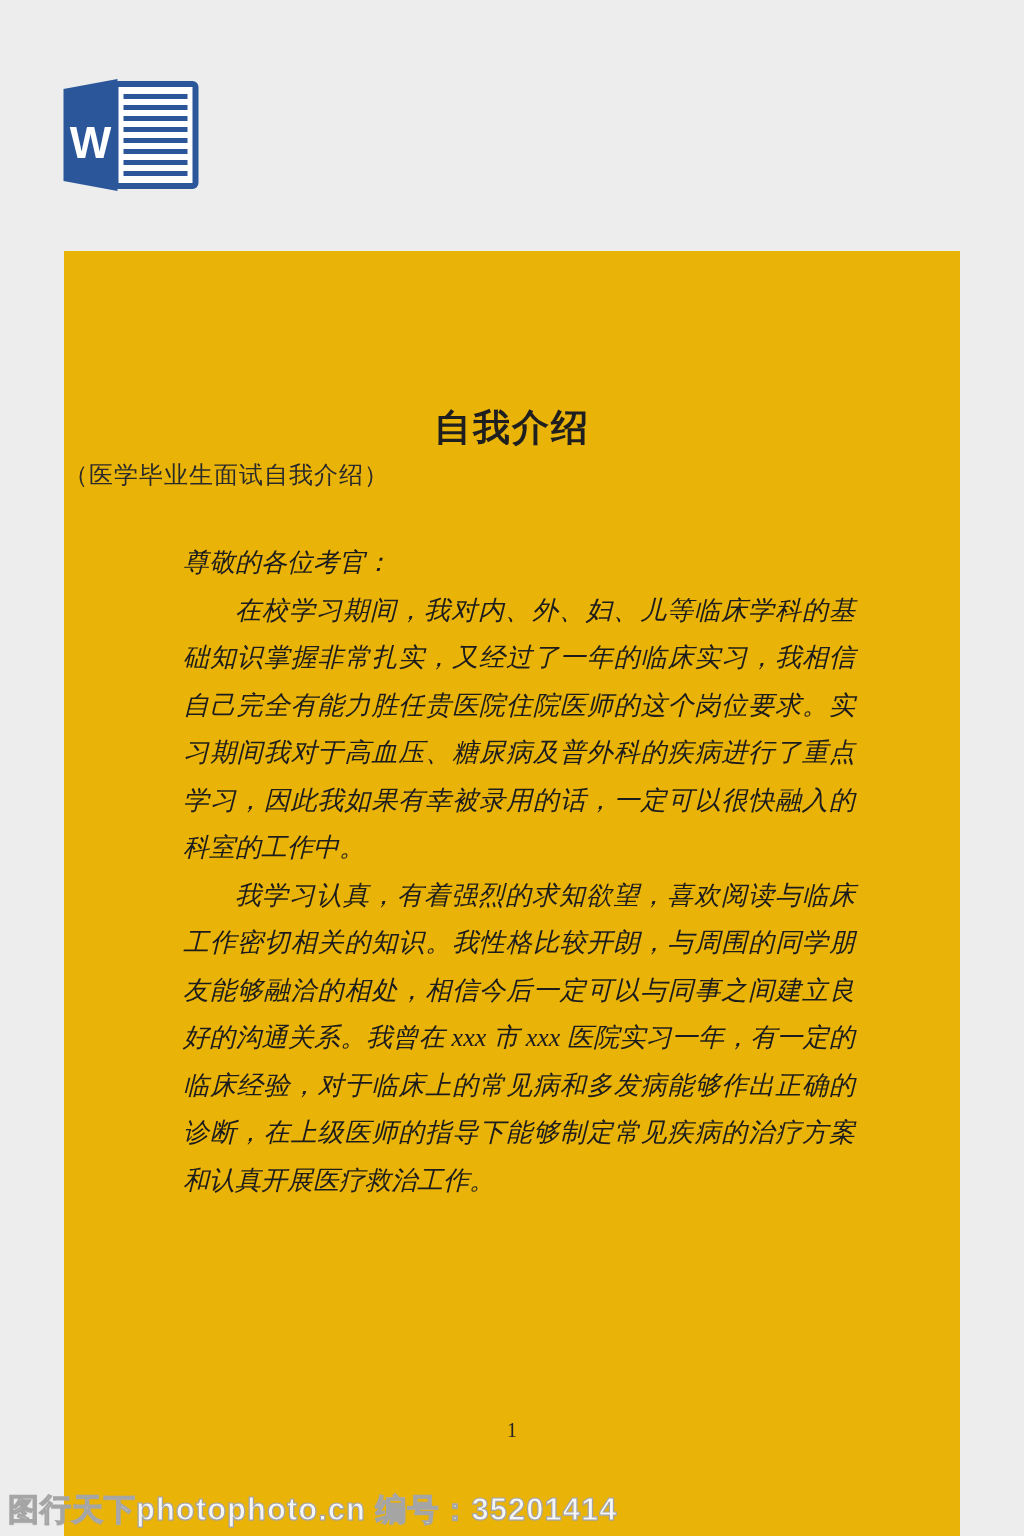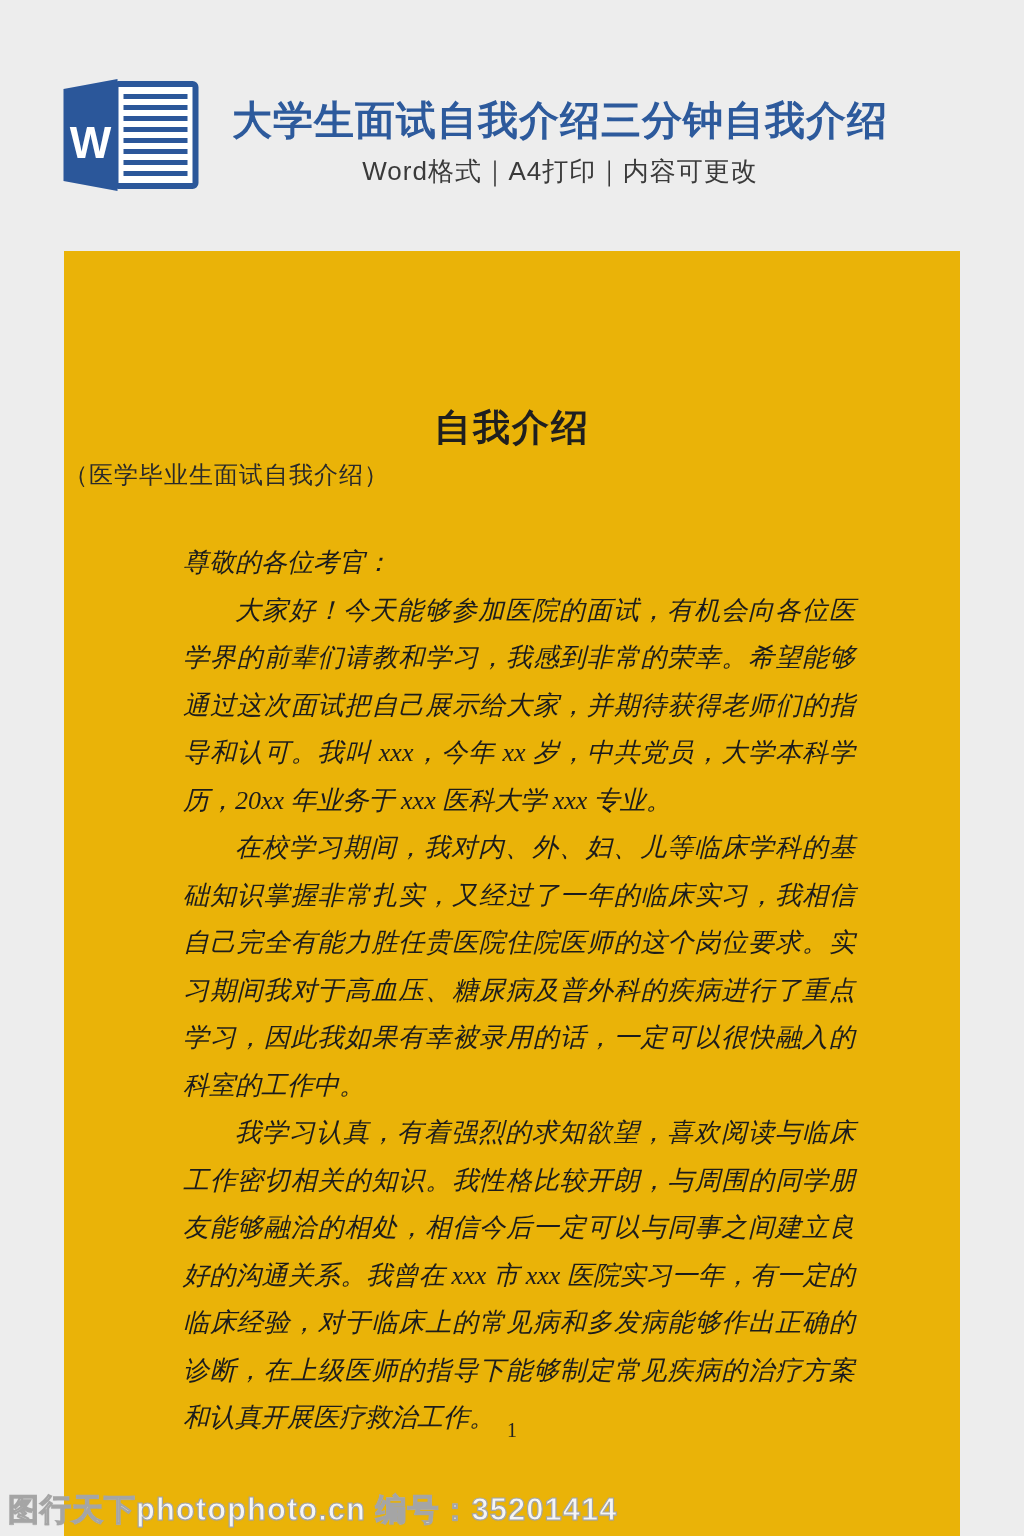--- a/index.html
+++ b/index.html
@@ -90,33 +90,28 @@
       <rect x="60" y="60" width="64" height="5"></rect>
       <rect x="60" y="71" width="64" height="5"></rect>
       <rect x="60" y="82" width="64" height="5"></rect>
       <rect x="60" y="93" width="64" height="5"></rect>
     </g>
 
     <polygon points="0,11 54,1 54,113 0,103" fill="#2b579a"></polygon>
     <text x="27" y="80" text-anchor="middle" font-size="44" font-weight="bold" font-family="Liberation Sans, sans-serif" fill="#ffffff">W</text>
   </svg>
 
-  <div class="header-text">
-    <div class="header-title">大学生面试自我介绍三分钟自我介绍</div>
-    <div class="header-subtitle">Word格式｜A4打印｜内容可更改</div>
-  </div>
 </div>
 
 <div class="page">
   <div class="doc-title">自我介绍</div>
   <div class="doc-subtitle">（医学毕业生面试自我介绍）</div>
 
   <div class="doc-body">
     <p>尊敬的各位考官：</p>
-    <p class="indent">大家好！今天能够参加医院的面试，有机会向各位医学界的前辈们请教和学习，我感到非常的荣幸。希望能够通过这次面试把自己展示给大家，并期待获得老师们的指导和认可。我叫 xxx，今年 xx 岁，中共党员，大学本科学历，20xx 年业务于 xxx 医科大学 xxx 专业。</p>
     <p class="indent">在校学习期间，我对内、外、妇、儿等临床学科的基础知识掌握非常扎实，又经过了一年的临床实习，我相信自己完全有能力胜任贵医院住院医师的这个岗位要求。实习期间我对于高血压、糖尿病及普外科的疾病进行了重点学习，因此我如果有幸被录用的话，一定可以很快融入的科室的工作中。</p>
     <p class="indent">我学习认真，有着强烈的求知欲望，喜欢阅读与临床工作密切相关的知识。我性格比较开朗，与周围的同学朋友能够融洽的相处，相信今后一定可以与同事之间建立良好的沟通关系。我曾在 xxx 市 xxx 医院实习一年，有一定的临床经验，对于临床上的常见病和多发病能够作出正确的诊断，在上级医师的指导下能够制定常见疾病的治疗方案和认真开展医疗救治工作。</p>
   </div>
 
   <div class="page-number">1</div>
 </div>
 
 <div class="watermark">图行天下photophoto.cn 编号：35201414</div>
 
 </body></html>

